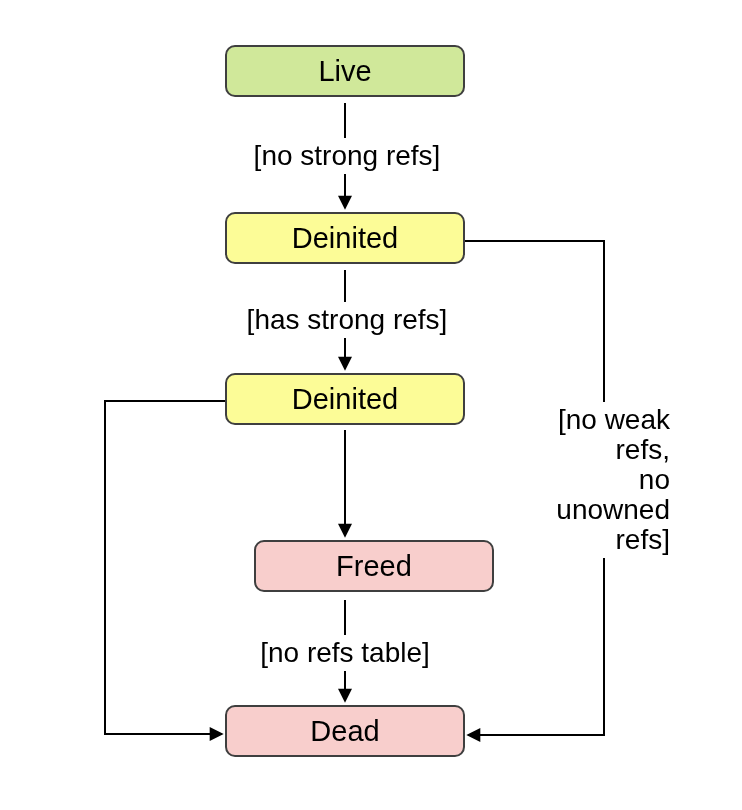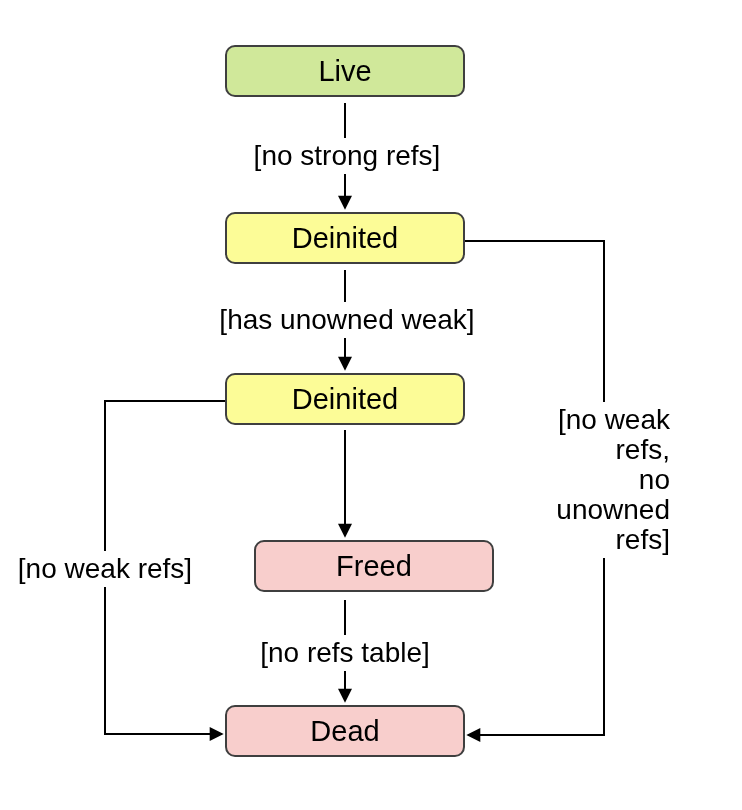--- a/index.html
+++ b/index.html
@@ -77,23 +77,22 @@
     </defs>
     <path d="M345,103 L345,208" marker-end="url(#arrowhead)"></path>
     <path d="M345,270 L345,369" marker-end="url(#arrowhead)"></path>
     <path d="M345,430 L345,536" marker-end="url(#arrowhead)"></path>
     <path d="M345,600 L345,701" marker-end="url(#arrowhead)"></path>
     <path d="M225,401 L105,401 L105,734 L222,734" marker-end="url(#arrowhead)"></path>
     <path d="M465,241 L604,241 L604,735 L468,735" marker-end="url(#arrowhead)"></path>
   </svg>
 
   <div class="edge-label lbl-1">[no strong refs]</div>
-  <div class="edge-label lbl-2">[has unowned weak]</div>
+  <div class="edge-label lbl-2">[has strong refs]</div>
   <div class="edge-label lbl-4">[no refs table]</div>
-  <div class="edge-label lbl-5">[no weak refs]</div>
   <div class="edge-label lbl-6">[no weak refs,
 no unowned refs]</div>
 
   <div class="node node-live" style="background-color: rgb(208, 232, 154);">Live</div>
   <div class="node node-deiniting" style="background-color: rgb(252, 252, 151);">Deinited</div>
   <div class="node node-deinited" style="background-color: rgb(252, 252, 151);">Deinited</div>
   <div class="node node-freed" style="background-color: rgb(248, 206, 204); margin-left: 29px;">Freed</div>
   <div class="node node-dead" style="background-color: rgb(248, 206, 204);">Dead</div>
 
 </div>

